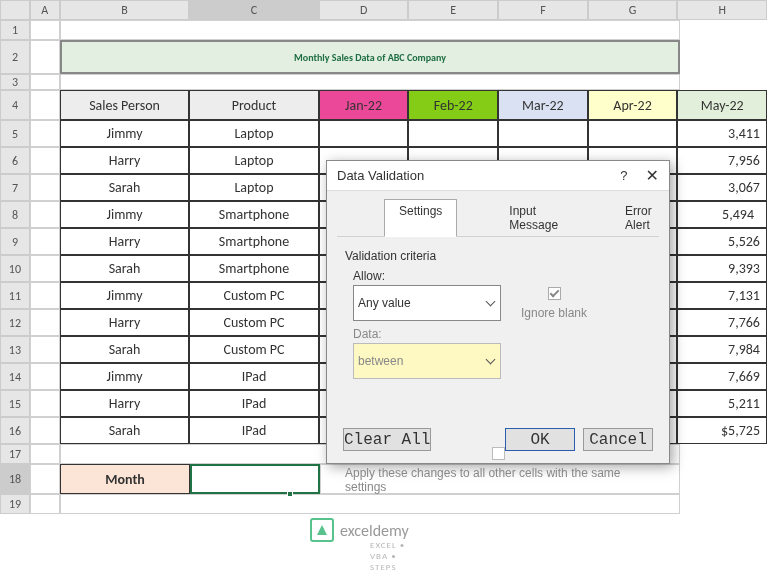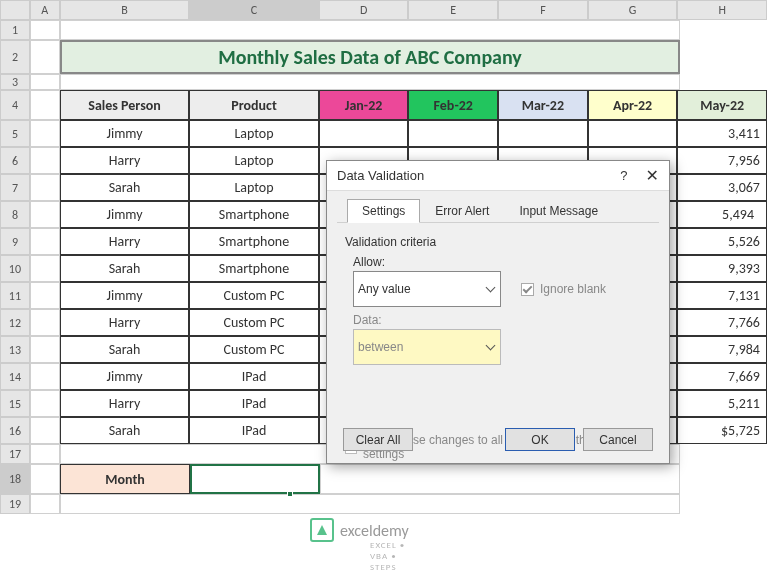--- a/index.html
+++ b/index.html
@@ -13,58 +13,58 @@
   .row-hdr.sel { background: #ccc; }
   .main-rows { display: flex; flex-direction: column; }
   .row { display: flex; height: 27px; }
   .row .row-hdr { height: 100%; }
   .cell { border: 1px solid #d0d0d0; display: flex; align-items: center; justify-content: center; height: 100%; }
   
   .wA { width: 30px; } .wB { width: 130px; } .wC { width: 130px; }
   .wD { width: 90px; } .wE { width: 90px; } .wF { width: 90px; }
   .wG { width: 90px; } .wH { width: 90px; }
   
-  .title { background: #e2efe1; font-weight: bold; color: #1f6e43; font-size: 20px; border: 2px solid #888; }
-  .hdr-cell { font-weight: bold; border: 1.5px solid #333; }
+  .title { background: #e2efe1; font-weight: bold; color: #1f6e43; font-size: 10px; border: 2px solid #888; }
+  .hdr-cell { font-weight: normal; border: 1.5px solid #333; }
   .tbl-cell { border: 1.5px solid #333; }
   .h-grey { background: #ededed; }
   .h-yel { background: #ec4899; }
-  .h-pink { background: #22c55e; }
+  .h-pink { background: #84cc16; }
   .h-blue { background: #d9e1f2; }
   .h-ylw2 { background: #ffffcc; }
   .h-grn { background: #e2efda; }
   .month-lbl { background: #fce4d6; font-weight: bold; border: 1.5px solid #333; }
   .sel-cell { border: 2px solid #217346; background: #fff; }
   .sel-handle { position: absolute; width: 6px; height: 6px; background: #217346; border: 1px solid #fff; }
   
   .dialog {
     position: absolute; top: 160px; left: 326px; width: 344px; height: 304px;
     background: #f0f0f0; border: 1px solid #888; box-shadow: 3px 3px 12px rgba(0,0,0,0.35);
     font-family: 'Segoe UI', Arial, sans-serif; font-size: 12px;
   }
   .dlg-title { height: 30px; display: flex; align-items: center; padding: 0 10px; background: #fff; border-bottom: 1px solid #ddd; justify-content: space-between; }
   .dlg-title-txt { font-weight: normal; font-size: 13px; }
   .dlg-ctrls { display: flex; gap: 18px; align-items: center; }
   .dlg-x { font-size: 16px; cursor: pointer; font-family: Arial; }
   .dlg-q { font-size: 13px; cursor: pointer; }
   .dlg-tabs { display: flex; padding: 8px 10px 0 10px; border-bottom: 1px solid #d0d0d0; margin: 0 10px; gap: 0; }
-  .dlg-tab { padding: 4px 14px; background: #f0f0f0; border: 1px solid transparent; border-bottom: none; cursor: pointer; }
+  .dlg-tab { padding: 4px 14px; background: #f0f0f0; border: 1px solid transparent; border-bottom: none; cursor: pointer; margin-left: 37px; }
   .dlg-tab.active { background: #fff; border: 1px solid #aaa; border-bottom: 1px solid #fff; margin-bottom: -1px; }
   .dlg-body { padding: 8px 18px; }
   .dlg-grp-lbl { margin: 4px 0 6px 0; }
   .dlg-row { display: flex; align-items: center; gap: 20px; margin: 2px 0 6px 0; }
   .dlg-lbl { margin: 2px 0; color: #333; }
   .dlg-combo { display: flex; align-items: center; width: 148px; height: 22px; background: #fff; border: 1px solid #888; padding: 17px 4px; justify-content: space-between; cursor: pointer; }
   .dlg-combo.dis { color: #888; background: #fef9c3; border-color: #bbb; }
   .chev { width: 7px; height: 7px; border-right: 1.5px solid #555; border-bottom: 1.5px solid #555; transform: rotate(45deg); margin-right: 2px; margin-bottom: 3px; }
-  .chk { display: flex; align-items: center; gap: 6px; color: #888; }
+  .chk { display: flex; align-items: center; gap: 6px; color: #888; flex-direction: column; }
   .chk-box { width: 13px; height: 13px; border: 1px solid #aaa; background: #fff; display: flex; align-items: center; justify-content: center; }
   .chk-mark { width: 9px; height: 5px; border-left: 2px solid #888; border-bottom: 2px solid #888; transform: rotate(-45deg); margin-top: -2px; }
   .dlg-btns { position: absolute; bottom: 12px; left: 16px; right: 16px; display: flex; justify-content: space-between; align-items: center; }
-  .dlg-btn { min-width: 70px; height: 23px; background: #e1e1e1; border: 1px solid #999; font-size: 12px; cursor: pointer; display: flex; align-items: center; justify-content: center; }
+  .dlg-btn { min-width: 70px; height: 23px; background: #e1e1e1; border: 1px solid #999; font-size: 16px; cursor: pointer; display: flex; align-items: center; justify-content: center; font-family: Liberation Mono, monospace; }
   .dlg-btn.primary { border: 1.5px solid #2a5db0; }
   .dlg-btn-grp { display: flex; gap: 8px; }
   
   .logo { position: absolute; bottom: 28px; left: 310px; display: flex; align-items: center; gap: 6px; opacity: 0.85; }
   .logo-icon { width: 24px; height: 24px; border: 2px solid #3cb878; border-radius: 3px; position: relative; }
   .logo-icon::before { content: ""; position: absolute; top: 5px; left: 5px; width: 10px; height: 10px; background: #3cb878; clip-path: polygon(50% 0, 100% 100%, 0 100%); }
   .logo-txt { font-size: 16px; color: #888; font-weight: normal; }
   .logo-sub { font-size: 9px; color: #aaa; letter-spacing: 1px; position: absolute; top: 18px; left: 30px; }
 </style>
 </head>
@@ -267,22 +267,22 @@
 <div class="dialog">
   <div class="dlg-title">
     <span class="dlg-title-txt">Data Validation</span>
     <div class="dlg-ctrls">
       <span class="dlg-q">?</span>
       <span class="dlg-x">✕</span>
     </div>
   </div>
   <div class="dlg-tabs">
     <div class="dlg-tab active">Settings</div>
+    <div class="dlg-tab">Input Message</div>
     <div class="dlg-tab">Error Alert</div>
-    <div class="dlg-tab">Input Message</div>
   </div>
   <div class="dlg-body">
     <div class="dlg-grp-lbl">Validation criteria</div>
     <div style="padding-left:8px">
       <div class="dlg-lbl">Allow:</div>
       <div class="dlg-row">
         <div class="dlg-combo">
           <span>Any value</span>
           <span class="chev"></span>
         </div>

